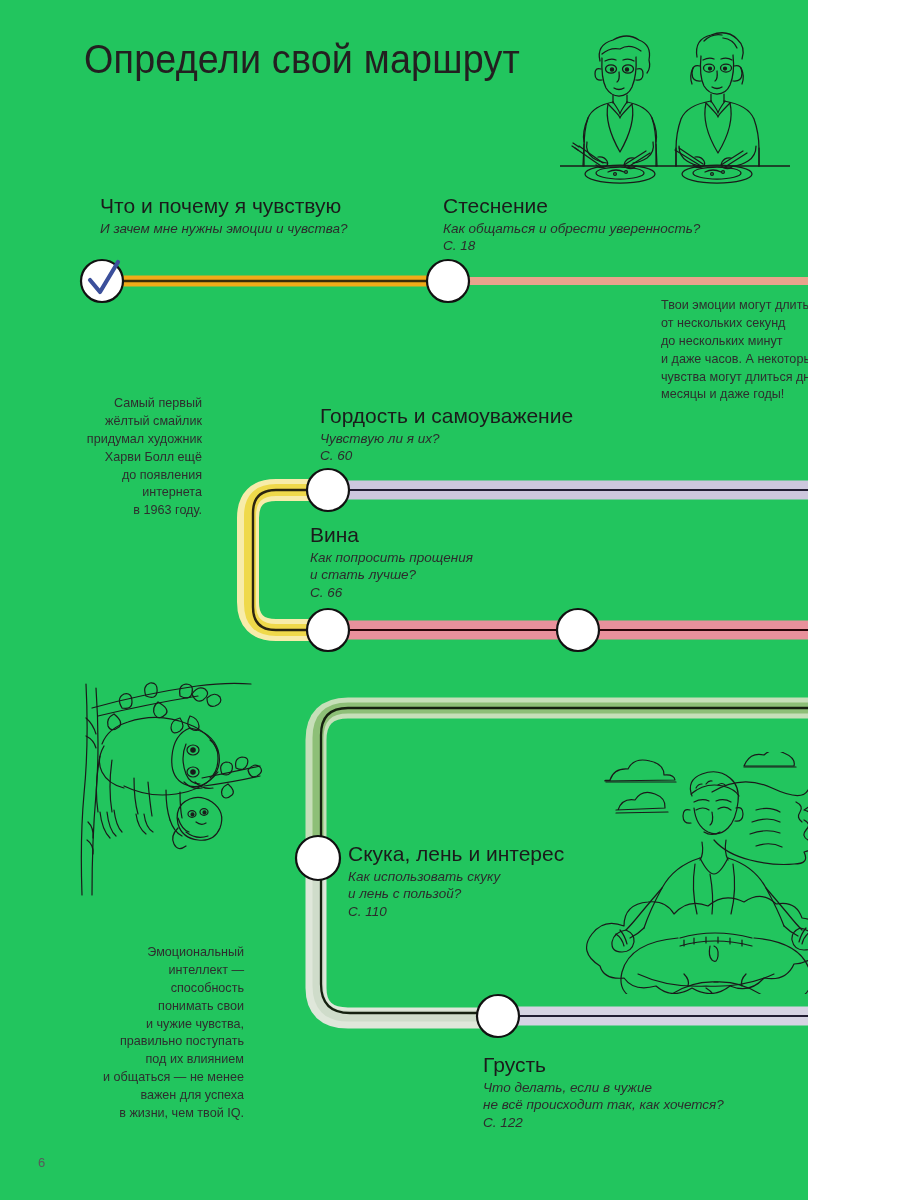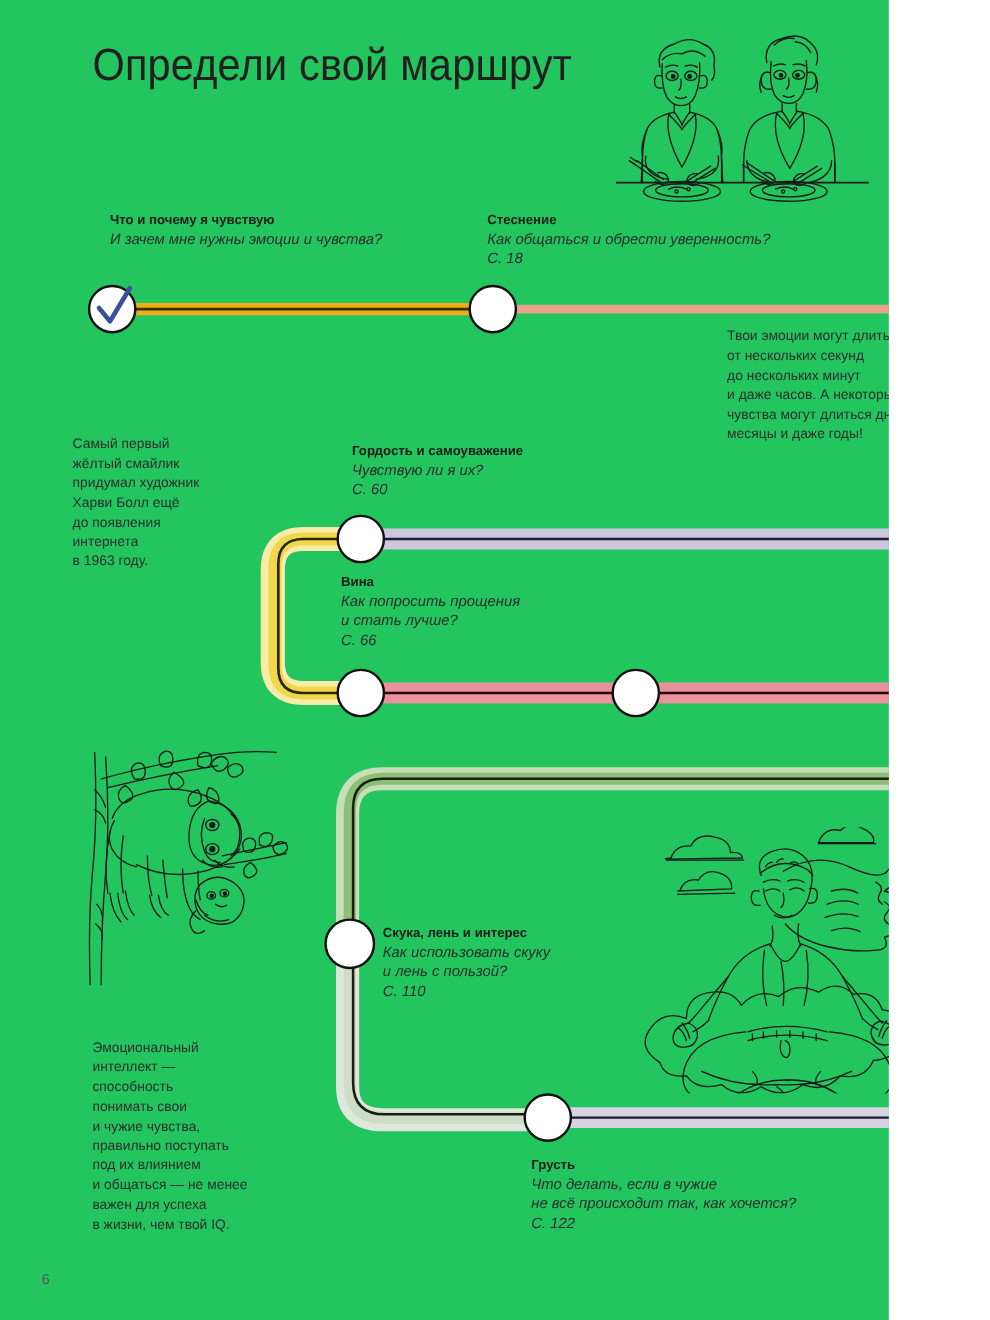--- a/index.html
+++ b/index.html
@@ -33,22 +33,22 @@
     white-space: nowrap;
     transform: scaleX(0.92);
     transform-origin: left center;
   }
 
   
   .entry {
     position: absolute;
   }
   .entry-title {
-    font-size: 12px;
-    font-weight: bold;
+    font-size: 21px;
+    font-weight: normal;
     color: #1b1b1b;
     line-height: 1.22;
     margin: 0 0 1px 0;
     white-space: nowrap;
   }
   .entry-sub {
     font-size: 13.5px;
     font-style: italic;
     color: #2c2c2c;
     line-height: 1.30;
@@ -65,21 +65,21 @@
   }
 
   
   .note {
     position: absolute;
     font-size: 12.6px;
     line-height: 1.42;
     color: #2e2e2e;
     white-space: pre-line;
   }
-  .note-right-align { }
+  .note-right-align { text-align: right; }
   .note-left-align  { text-align: left; }
 
   
   #routes {
     position: absolute;
     left: 0; top: 0;
     width: 900px; height: 1200px;
     pointer-events: none;
   }
 

